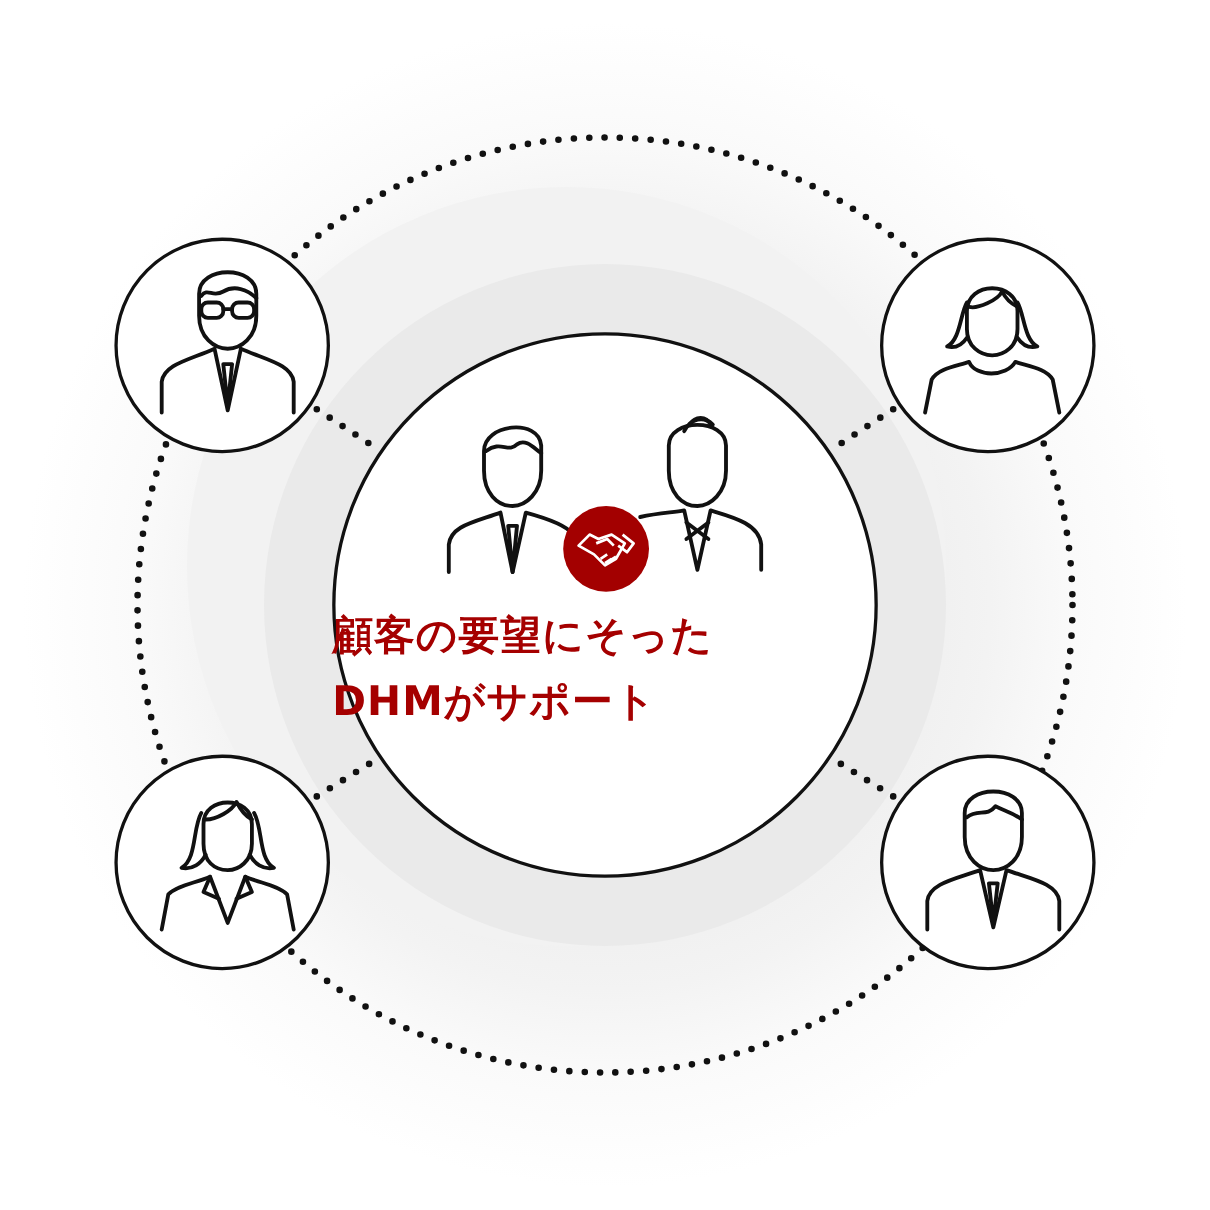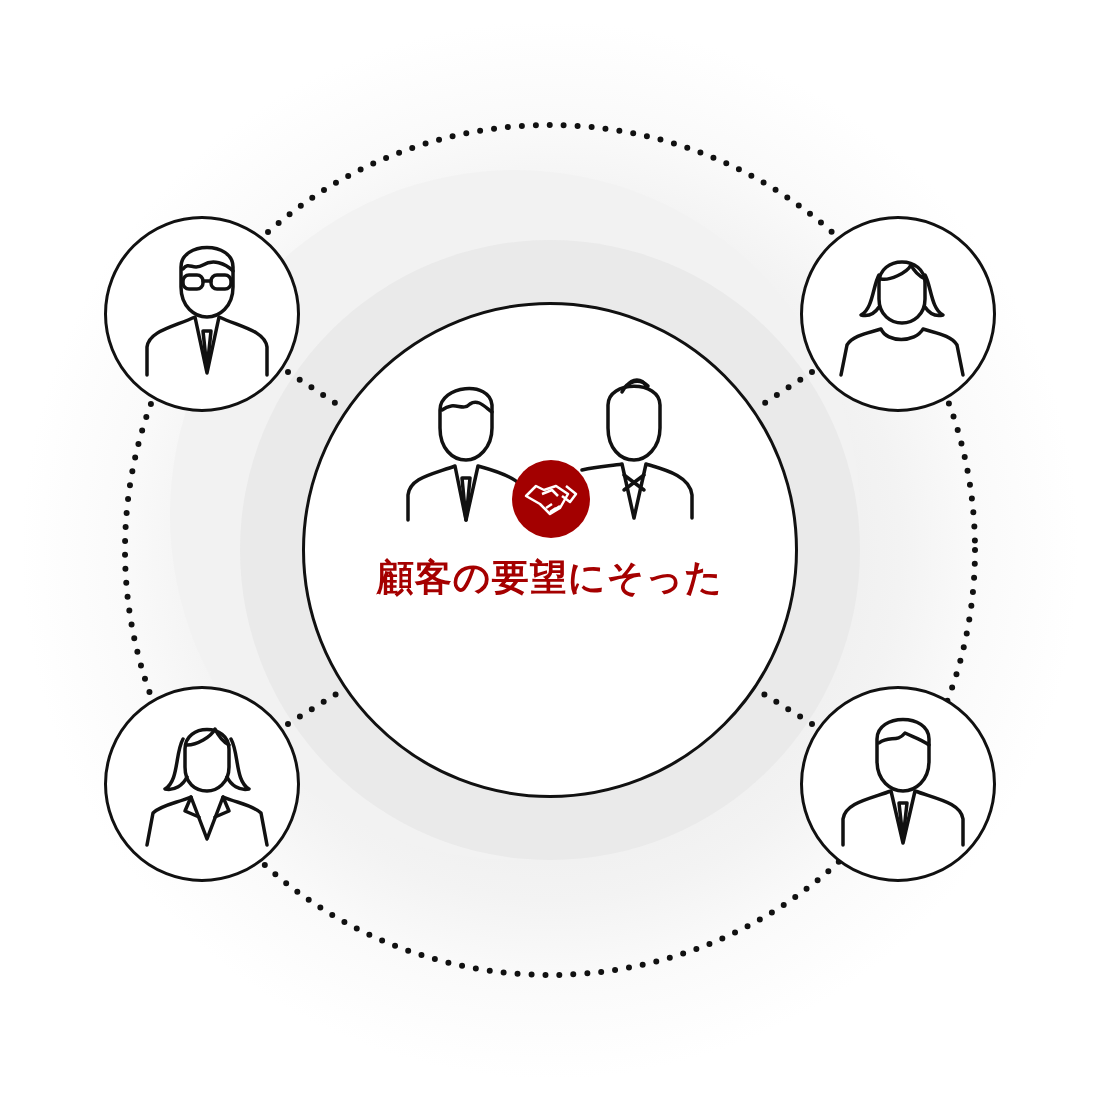--- a/index.html
+++ b/index.html
@@ -5,21 +5,21 @@
   html,body{margin:0;padding:0;background:#fff;}
   .stage{position:relative;width:1100px;height:1100px;overflow:hidden;background:#fff;font-family:"DejaVu Sans",sans-serif;}
   .glow{position:absolute;left:50%;top:50%;width:1100px;height:1100px;transform:translate(-50%,-50%);border-radius:50%;
         background:radial-gradient(circle, #ebebeb 0%, #ededed 30%, #f3f3f3 45%, #fafafa 55%, #ffffff 68%);}
   .ring1{position:absolute;left:170px;top:170px;width:690px;height:690px;border-radius:50%;background:#f2f2f2;}
   .ring2{position:absolute;left:240px;top:240px;width:620px;height:620px;border-radius:50%;background:#eaeaea;}
   svg.lines{position:absolute;left:0;top:0;}
   .center{position:absolute;left:302px;top:302px;width:496px;height:496px;border-radius:50%;background:#fff;border:3px solid #111;box-sizing:border-box;}
   .node{position:absolute;width:196px;height:196px;border-radius:50%;background:#fff;border:3px solid #111;box-sizing:border-box;}
   .node svg{position:absolute;left:0;top:0;}
-  .headline{position:absolute;left:302px;top:548px;width:496px;text-align:center;color:#a50000;font-weight:bold;font-size:37px;line-height:60px;letter-spacing:1px;}
+  .headline{position:absolute;left:302px;top:548px;width:496px;text-align:left;color:#a50000;font-weight:bold;font-size:37px;line-height:60px;letter-spacing:1px;}
   .headline div{white-space:nowrap;}
   .shake{position:absolute;left:512px;top:460px;width:78px;height:78px;border-radius:50%;background:#a30000;}
 </style>
 </head>
 <body>
 
 <div class="stage">
   <div class="glow"></div>
   <div class="ring1"></div>
   <div class="ring2"></div>
@@ -62,20 +62,21 @@
         <path d="M14 36 L24 26 L32 30 L44 26 L56 34 L48 48 L38 54 L28 44 Z"></path>
         <path d="M54 26 L64 34 L58 42 L50 36"></path>
         <path d="M30 34 L40 30 L46 36"></path>
         <path d="M34 48 L40 44 M38 52 L44 48 M42 50 L48 46"></path>
       </g>
     </svg>
   </div>
 
   <div class="headline">
     <div>顧客の要望にそった</div>
+    <div>DHMがサポート</div>
   </div>
 
   <div class="node" style="left:104px;top:216px;">
     <svg width="196" height="196">
       <g fill="none" stroke="#111" stroke-width="3.5" stroke-linejoin="round" stroke-linecap="round">
         <path d="M74 48 C74 22 126 22 126 48 L126 68 C126 88 112 98 100 98 C88 98 74 88 74 68 Z"></path>
         <path d="M76 50 C82 42 86 52 96 46 C106 40 118 44 126 52"></path>
         <rect x="76" y="56" width="20" height="14" rx="6"></rect>
         <rect x="104" y="56" width="20" height="14" rx="6"></rect>
         <path d="M96 62 L104 62"></path>

